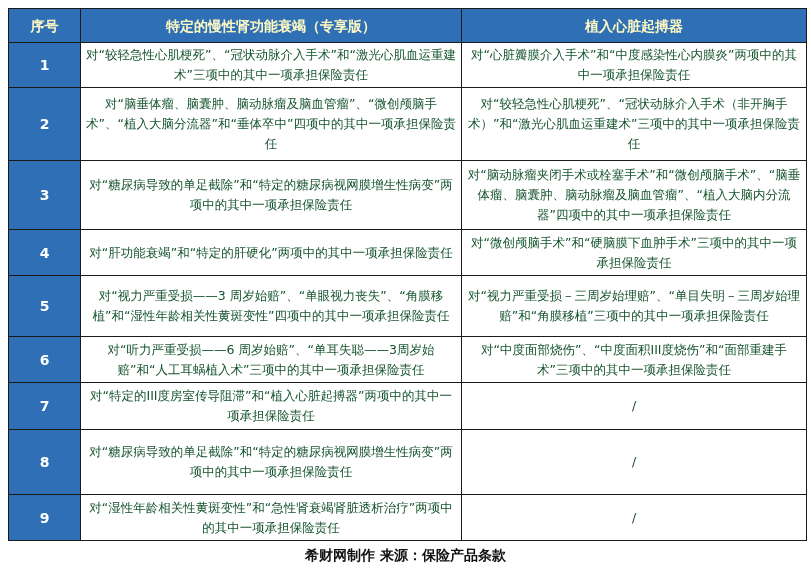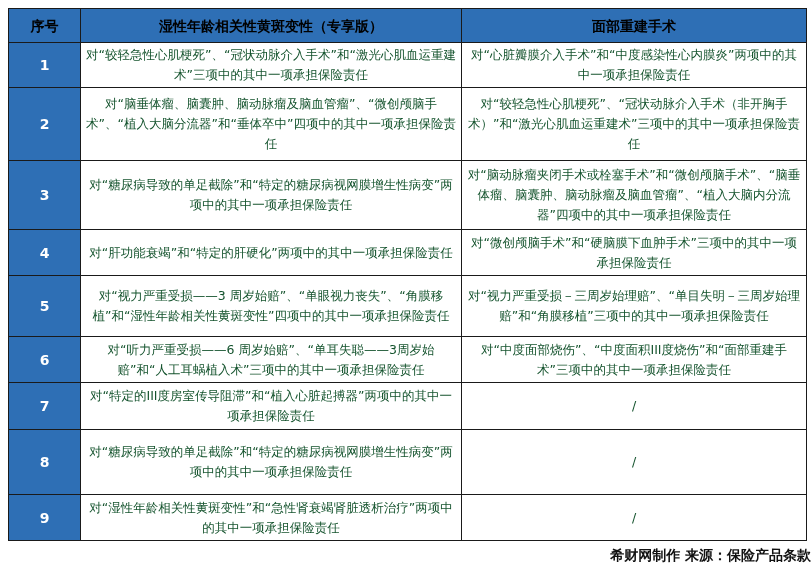--- a/index.html
+++ b/index.html
@@ -3,43 +3,43 @@
 <meta charset="utf-8">
 <style>
   html, body { margin: 0; padding: 0; background: #ffffff; }
   body { width: 811px; height: 574px; position: relative; overflow: hidden;
          font-family: "DejaVu Sans", "Liberation Sans", sans-serif; }
   table.cmp { position: absolute; left: 8px; top: 8px; width: 798px;
               border-collapse: collapse; table-layout: fixed; }
   table.cmp td, table.cmp th { border: 1.5px solid #1a1a1a; padding: 0 4px;
               font-size: 12.5px; line-height: 20px; color: #14532d;
               text-align: center; vertical-align: middle; }
-  table.cmp th { background: #2e6fb5; color: #000000; font-weight: bold;
+  table.cmp th { background: #2e6fb5; color: #fef9c3; font-weight: bold;
               font-size: 14px; height: 33px; }
   table.cmp td.num { background: #2e6fb5; color: #ffffff; font-weight: bold;
               font-size: 14px; }
   .desc { text-align: justify; text-align-last: center; }
   .slash { font-size: 13px; }
-  .footer { position: absolute; top: 547px; left: 0; width: 811px; text-align: right;
+  .footer { position: absolute; top: 547px; left: 0; width: 811px; text-align: center;
             font-size: 14px; font-weight: bold; color: #111; }
 </style>
 </head>
 <body>
 
 <table class="cmp">
   <colgroup>
     <col style="width:72px">
     <col style="width:381px">
     <col style="width:345px">
   </colgroup>
   <thead>
     <tr>
       <th>序号</th>
-      <th>湿性年龄相关性黄斑变性（专享版）</th>
-      <th>面部重建手术</th>
+      <th>特定的慢性肾功能衰竭（专享版）</th>
+      <th>植入心脏起搏器</th>
     </tr>
   </thead>
   <tbody>
     <tr style="height:45px">
       <td class="num">1</td>
       <td class="desc">对“较轻急性心肌梗死”、“冠状动脉介入手术”和“激光心肌血运重建术”三项中的其中一项承担保险责任</td>
       <td class="desc">对“心脏瓣膜介入手术”和“中度感染性心内膜炎”两项中的其中一项承担保险责任</td>
     </tr>
     <tr style="height:73px">
       <td class="num">2</td>

